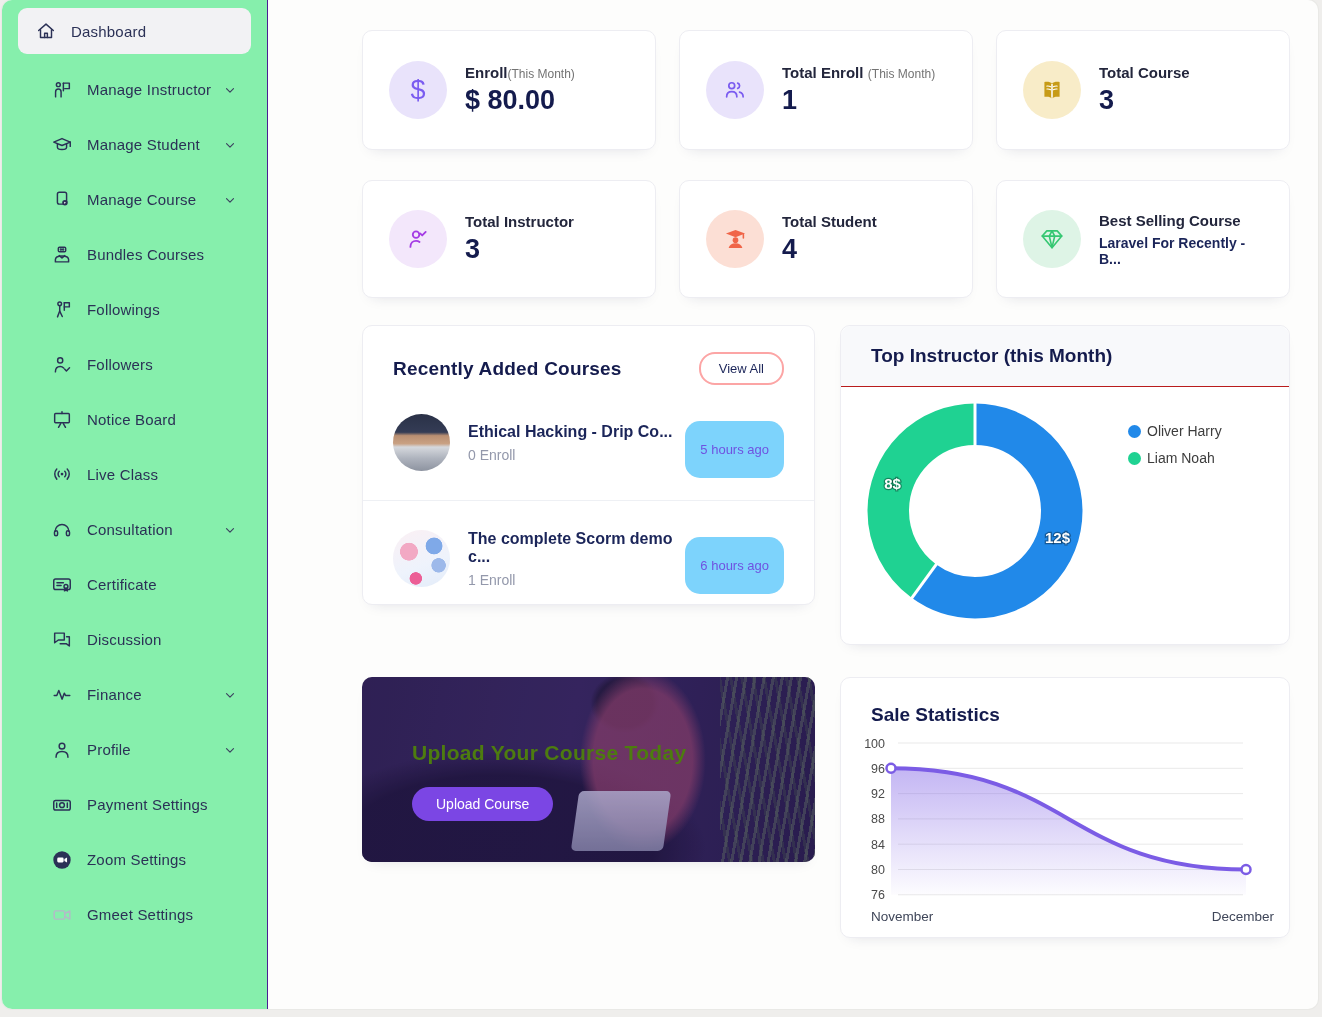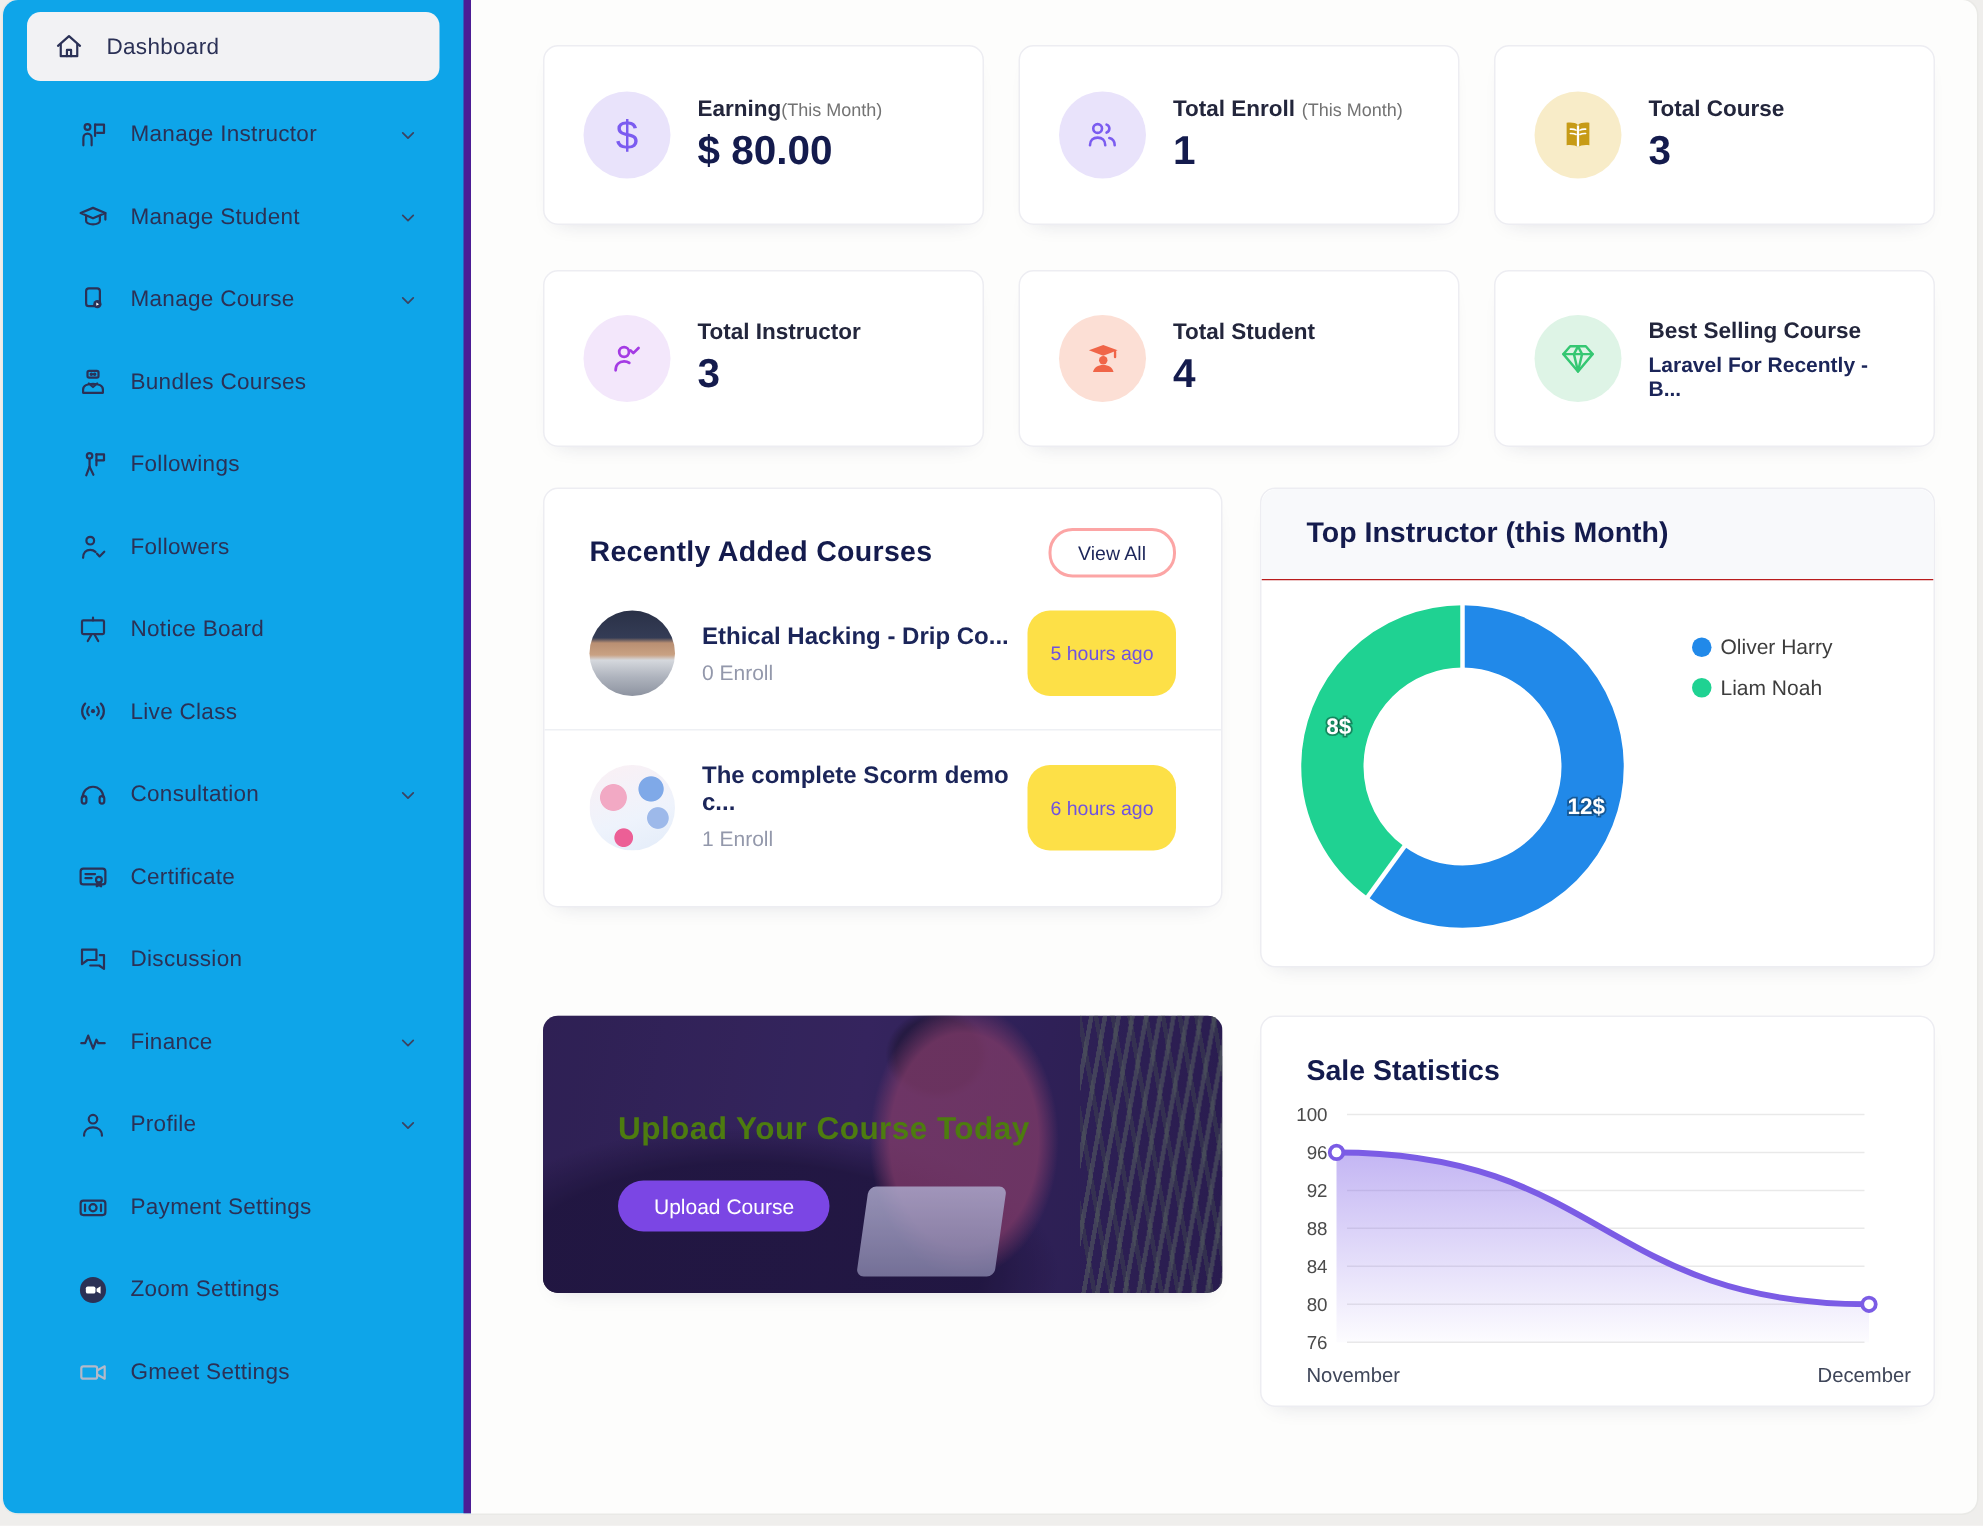--- a/index.html
+++ b/index.html
@@ -3,22 +3,22 @@
 <meta charset="utf-8">
 <style>
   * { margin:0; padding:0; box-sizing:border-box; }
   html,body { width:1322px; height:1017px; overflow:hidden;
     font-family:"Liberation Sans", sans-serif; background:#efeeec; }
   .app { position:absolute; top:0; left:2px; width:1316px; height:1009px;
     background:#fdfdfc; border-radius:10px; overflow:hidden;
     box-shadow:0 0 0 1px #e9e9e6; }
 
   
-  .sidebar { position:absolute; top:0; left:0; width:312px; height:100%;
-    background:#0ea5e9; border-right:5px solid #4c1d95; }
+  .sidebar { position:absolute; top:0; left:0; width:266px; height:100%;
+    background:#86efac; border-right:1px solid #4c1d95; }
   .side-item { position:relative; height:55px; display:flex; align-items:center;
     padding:0 30px 0 48px; cursor:pointer; }
   .side-item .sicon { width:24px; height:24px; display:flex; align-items:center;
     justify-content:center; flex:0 0 24px; }
   .side-item .slabel { margin-left:13px; font-size:15px; color:#2b3156; letter-spacing:.2px; }
   .side-item .chev { margin-left:auto; display:flex; }
   .side-item.active { margin:8px 16px; height:46px; padding:0 14px 0 16px;
     background:#f2f2f4; border-radius:9px; }
   .sicon svg { stroke:#2b3156; fill:none; stroke-width:1.6;
     stroke-linecap:round; stroke-linejoin:round; }
@@ -52,22 +52,22 @@
        #d5d8dd 58%,#aeb3bd 78%,#8d93a0 100%); }
   .thumb-illus { background:
      radial-gradient(circle at 28% 38%, #f2a9c4 0 16%, transparent 17%),
      radial-gradient(circle at 72% 28%, #7fa9e8 0 14%, transparent 15%),
      radial-gradient(circle at 80% 62%, #9db9ea 0 12%, transparent 13%),
      radial-gradient(circle at 40% 85%, #ec5f96 0 10%, transparent 11%),
      linear-gradient(160deg,#fbf0f4 0%,#eef3fc 60%,#e3ecf9 100%); }
   .course-info { margin-left:18px; }
   .course-name { font-size:16px; font-weight:bold; color:#1b2559; }
   .course-enroll { font-size:14px; color:#9398ab; margin-top:6px; }
-  .time-badge { margin-left:auto; background:#fde047; color:#6f52e0;
-    font-size:13px; padding:21px 15px; border-radius:15px; white-space:nowrap; }
+  .time-badge { margin-left:auto; background:#7dd3fc; color:#6f52e0;
+    font-size:13px; padding:21px 15px; border-radius:15px; white-space:nowrap;margin-top:14px; }
   .rc-divider { height:1px; background:#eef0f4; margin:0 0; }
 
   
   .panel-head { height:61px; background:#f8f9fb; border-bottom:1px solid #b91c1c;
     border-radius:10px 10px 0 0; display:flex; align-items:center; padding:0 30px; }
   .panel-title { font-size:19px; font-weight:bold; color:#141b4d; }
   .donut-body { position:relative; width:100%; height:257px; }
   .legend { position:absolute; left:287px; top:36px; }
   .legend-row { display:flex; align-items:center; margin-bottom:11px; }
   .legend-dot { width:13px; height:13px; border-radius:50%; flex:0 0 13px; }
@@ -323,21 +323,21 @@
     </div>
   </nav>
 
   <div class="main">
 
     <div class="card stat" style="left:30px; top:30px; width:294px; height:120px;">
       <div class="stat-ic" style="background: rgb(233, 227, 251); color: rgb(123, 92, 240);">
         <span class="dollar-glyph">$</span>
       </div>
       <div class="stat-tx">
-        <div><span class="stat-title">Earning</span><span class="stat-sub">(This Month)</span></div>
+        <div><span class="stat-title">Enroll</span><span class="stat-sub">(This Month)</span></div>
         <div class="stat-value">$ 80.00</div>
       </div>
     </div>
 
     <div class="card stat" style="left:347px; top:30px; width:294px; height:120px;">
       <div class="stat-ic" style="background: rgb(233, 227, 251);">
         <svg width="26" height="26" viewBox="0 0 24 24" fill="none" stroke-width="1.6" stroke-linecap="round" stroke-linejoin="round" stroke="#7b5cf0">
             <circle cx="9" cy="8" r="2.7"></circle>
             <path d="M4.3 18.3c0-3.1 2.1-4.7 4.7-4.7s4.7 1.6 4.7 4.7"></path>
             <path d="M14.5 5.6a2.6 2.6 0 0 1 0 4.9"></path>

